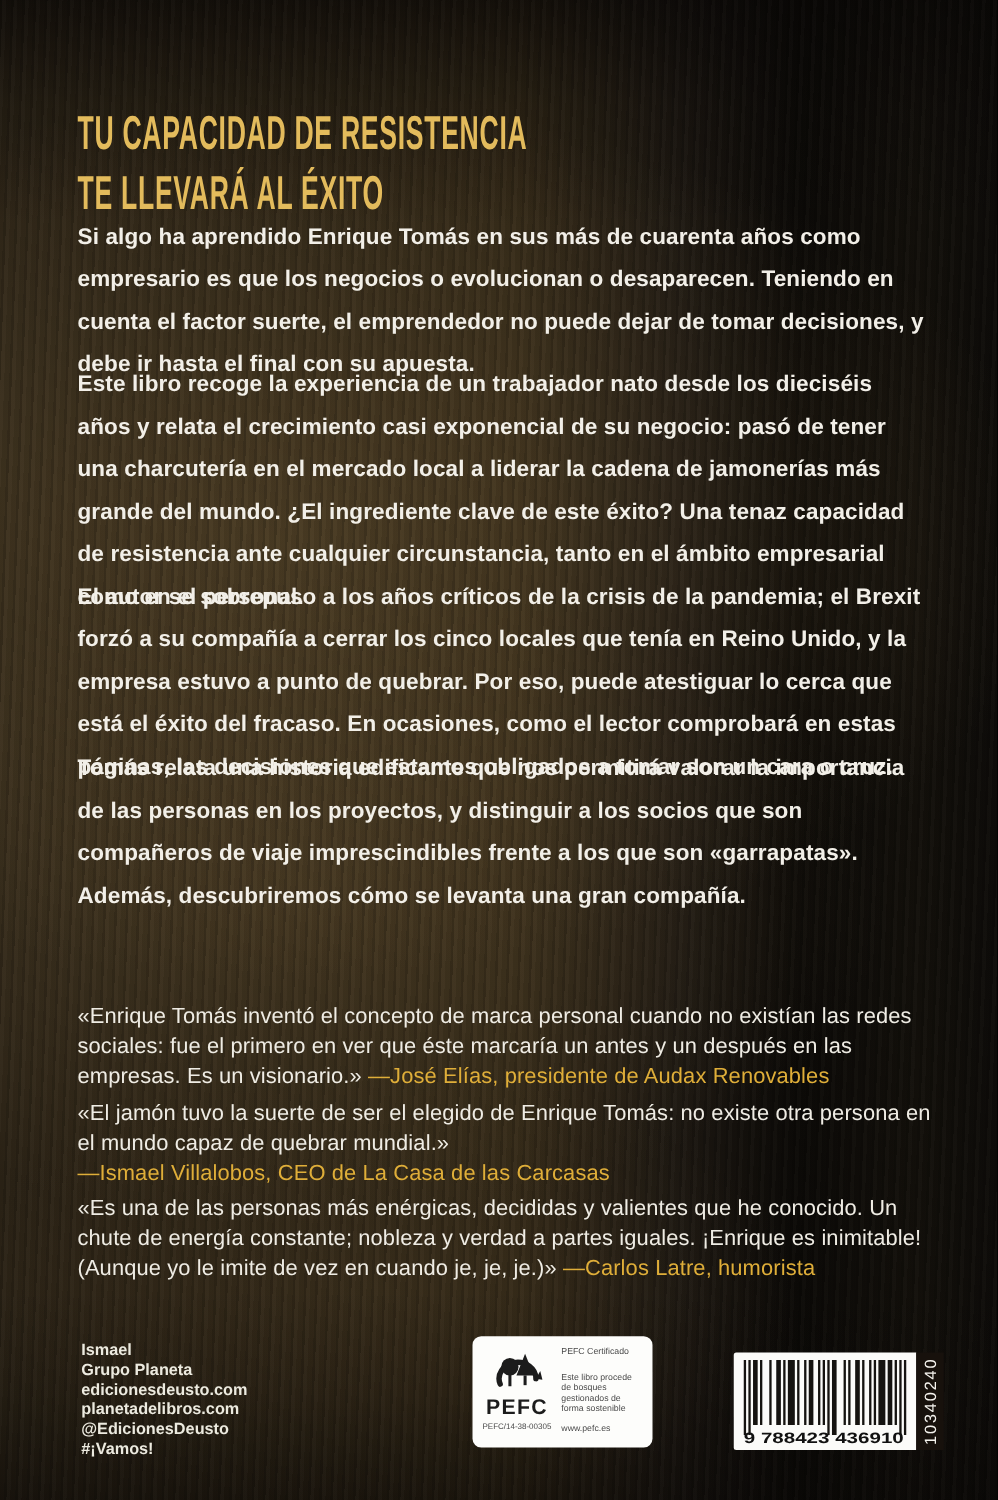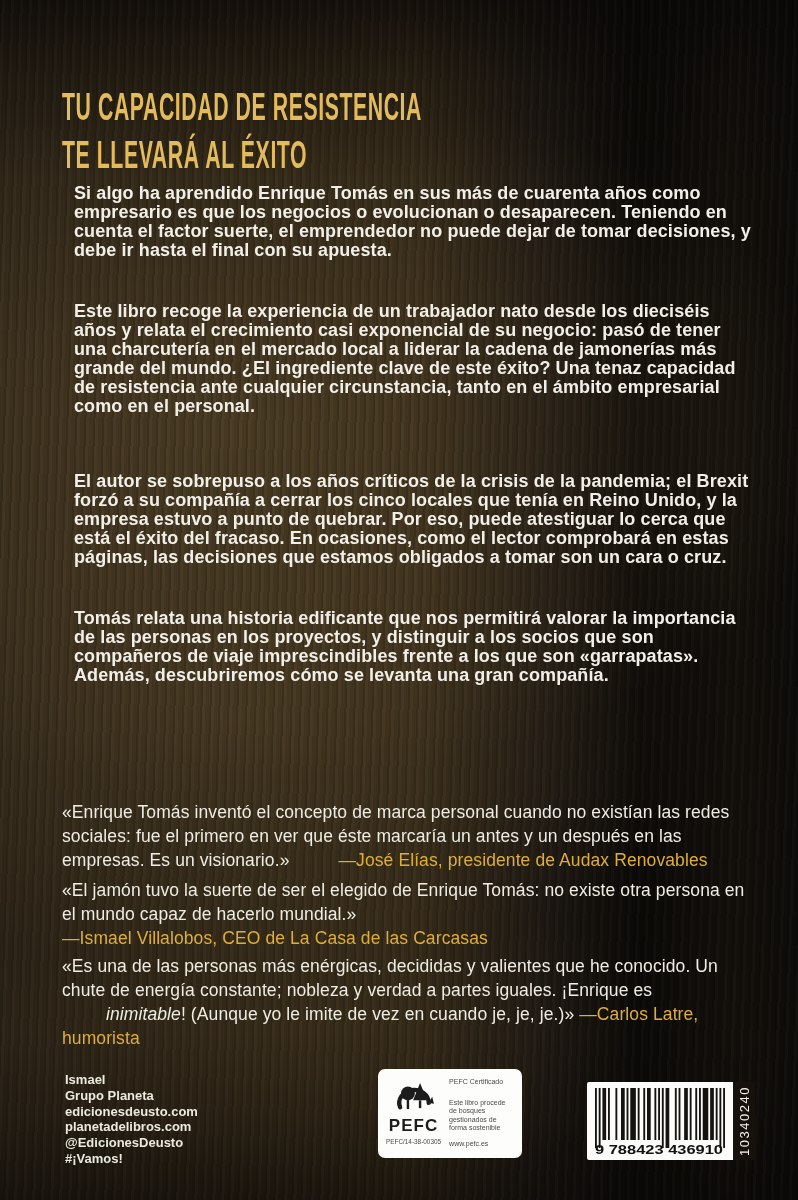--- a/index.html
+++ b/index.html
@@ -25,41 +25,41 @@
     font-weight:bold;
     font-size:38px;
     line-height:48px;
     letter-spacing:1px;
     white-space:nowrap;
     transform:scaleX(.56);
     transform-origin:left top;
   }
   
   .para{
-    left:62px; width:680px; margin:12px;
+    left:62px; width:680px; margin:0;
     color:#f2efe8;
     font-weight:bold;
     font-size:18px;
-    line-height:19px;
+    line-height:34px;
     letter-spacing:.1px;
   }
   #p1{top:172px;} #p2{top:290px;} #p3{top:460px;} #p4{top:597px;}
   
   .quote{
     left:62px; width:692px; margin:0;
     color:#efece4;
     font-weight:normal;
     font-size:17.5px;
     line-height:24px;
     letter-spacing:.1px;
   }
   #q1{top:800px;} #q2{top:878px;} #q3{top:954px;}
   .attr{color:#dfae39;}
   .attr-block{display:block;}
-  .ital{font-style:italic;margin-left:44px;}
+  .ital{}
   
   #publisher{
     left:65px; top:1072px;
     color:#eceadf;
     font-size:13px;
     line-height:15.8px;
   }
   #publisher .pline{display:block;font-weight:bold;}
   #publisher .bold{font-weight:bold;}
   #pefc-box{
@@ -113,21 +113,21 @@
 
   <h1 id="headline" class="abs"><span>TU CAPACIDAD DE RESISTENCIA</span><br><span>TE LLEVARÁ AL ÉXITO</span></h1>
 
   <p id="p1" class="abs para">Si algo ha aprendido Enrique Tomás en sus más de cuarenta años como empresario es que los negocios o evolucionan o desaparecen. Teniendo en cuenta el factor suerte, el emprendedor no puede dejar de tomar decisiones, y debe ir hasta el final con su apuesta.</p>
   <p id="p2" class="abs para">Este libro recoge la experiencia de un trabajador nato desde los dieciséis años y relata el crecimiento casi exponencial de su negocio: pasó de tener una charcutería en el mercado local a liderar la cadena de jamonerías más grande del mundo. ¿El ingrediente clave de este éxito? Una tenaz capacidad de resistencia ante cualquier circunstancia, tanto en el ámbito empresarial como en el personal.</p>
   <p id="p3" class="abs para">El autor se sobrepuso a los años críticos de la crisis de la pandemia; el Brexit forzó a su compañía a cerrar los cinco locales que tenía en Reino Unido, y la empresa estuvo a punto de quebrar. Por eso, puede atestiguar lo cerca que está el éxito del fracaso. En ocasiones, como el lector comprobará en estas páginas, las decisiones que estamos obligados a tomar son un cara o cruz.</p>
   <p id="p4" class="abs para">Tomás relata una historia edificante que nos permitirá valorar la importancia de las personas en los proyectos, y distinguir a los socios que son compañeros de viaje imprescindibles frente a los que son «garrapatas». Además, descubriremos cómo se levanta una gran compañía.</p>
 
   <p id="q1" class="abs quote"><span>«Enrique Tomás inventó el concepto de marca personal cuando no existían las redes sociales: fue el primero en ver que éste marcaría un antes y un después en las empresas. Es un visionario.» </span><span class="ital"></span><span></span><span class="attr">—José Elías, presidente de Audax Renovables</span></p>
 
-  <p id="q2" class="abs quote"><span>«El jamón tuvo la suerte de ser el elegido de Enrique Tomás: no existe otra persona en el mundo capaz de hacerlo mundial.»</span><span class="ital"></span><span></span><span class="attr attr-block">—Ismael Villalobos, CEO de La Casa de las Carcasas</span></p>
+  <p id="q2" class="abs quote"><span>«El jamón tuvo la suerte de ser el elegido de Enrique Tomás: no existe otra persona en el mundo capaz de quebrar mundial.»</span><span class="ital"></span><span></span><span class="attr attr-block">—Ismael Villalobos, CEO de La Casa de las Carcasas</span></p>
 
   <p id="q3" class="abs quote"><span>«Es una de las personas más enérgicas, decididas y valientes que he conocido. Un chute de energía constante; nobleza y verdad a partes iguales. ¡Enrique es </span><span class="ital">inimitable</span><span>! (Aunque yo le imite de vez en cuando je, je, je.)» </span><span class="attr">—Carlos Latre, humorista</span></p>
 
   <div id="publisher" class="abs">
     <span class="pline bold">Ismael</span>
     <span class="pline bold">Grupo Planeta</span>
     <span class="pline">edicionesdeusto.com</span>
     <span class="pline">planetadelibros.com</span>
     <span class="pline">@EdicionesDeusto</span>
     <span class="pline">#¡Vamos!</span>

